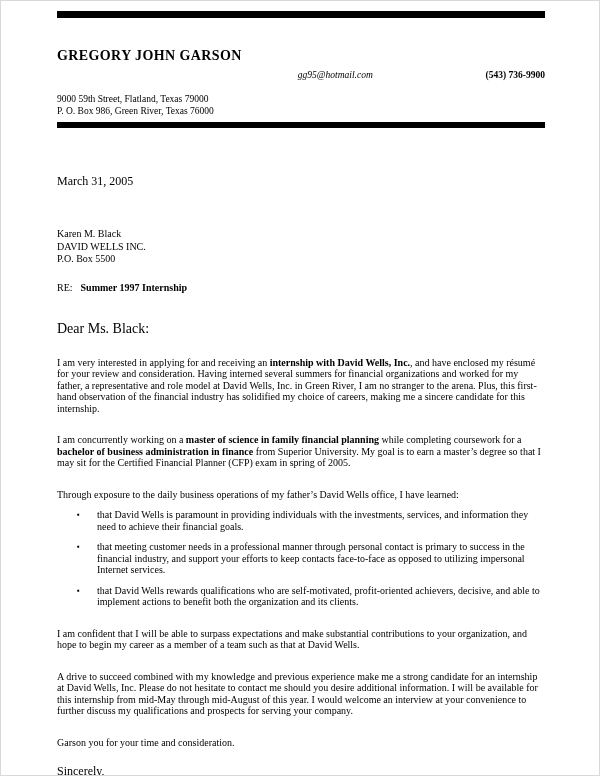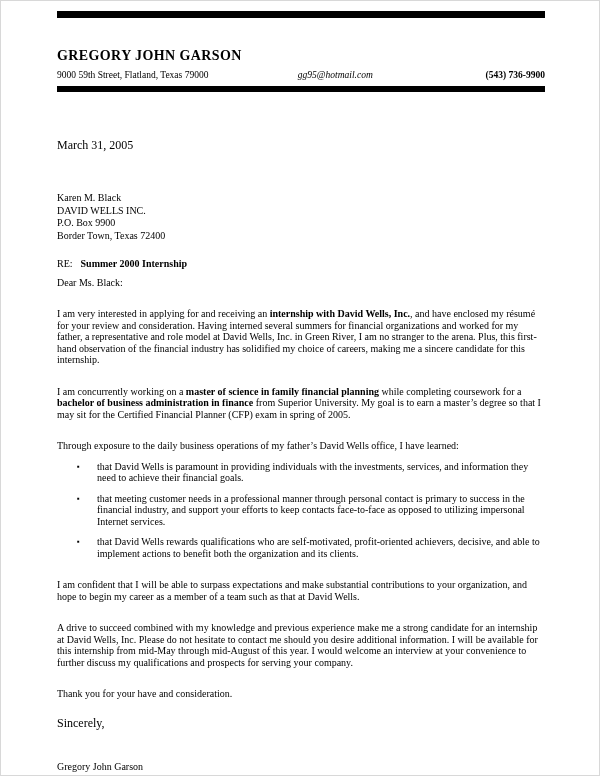--- a/index.html
+++ b/index.html
@@ -31,43 +31,43 @@
     font-weight: bold;
     letter-spacing: 0.4px;
   }
   .contact {
     margin-top: 5px;
     display: grid;
     grid-template-columns: 1.2fr 1fr 1.2fr;
     font-size: 9.5px;
     line-height: 12px;
   }
-  .contact-left { text-align: left; }
+  .contact-left { text-align: left; margin-top: 24px; }
   .contact-center { text-align: right; font-style: italic; }
   .contact-right { text-align: right; font-weight: bold; }
   .date {
     margin-top: 46px;
     font-size: 12px;
   }
   .recipient {
     margin-top: 39px;
     font-size: 10px;
     line-height: 12.5px;
   }
   .re-line {
     margin-top: 16px;
     font-size: 10px;
   }
   .re-subject {
     font-weight: bold;
     margin-left: 8px;
   }
   .salutation {
-    margin-top: 8px;
-    font-size: 10px;
+    margin-top: 28px;
+    font-size: 14px;
   }
   .para {
     margin-top: 20px;
     font-size: 10px;
     line-height: 11.5px;
   }
   .bullets {
     margin-top: 2px;
   }
   .bullet-item {
@@ -93,41 +93,41 @@
 
 <div class="page">
 
   <div class="rule rule-top"></div>
 
   <div>
     <div class="name">GREGORY JOHN GARSON</div>
     <div class="contact">
       <div class="contact-left">
         <div>9000 59th Street, Flatland, Texas 79000</div>
+        <div>P. O. Box 986, Green River, Texas 76000</div>
       </div>
       <div class="contact-center">gg95@hotmail.com</div>
       <div class="contact-right">
         <div>(543) 736-9900</div>
       </div>
     </div>
   </div>
 
   <div class="rule rule-bottom"></div>
 
   <div class="date">March 31, 2005</div>
 
   <div class="recipient">
     <div>Karen M. Black</div>
     <div>DAVID WELLS INC.</div>
-    <div>P.O. Box 9900</div>
-    <div>Border Town, Texas 72400</div>
+    <div>P.O. Box 5500</div>
   </div>
 
   <div class="re-line">
-    <span>RE:</span><span class="re-subject">Summer 2000 Internship</span>
+    <span>RE:</span><span class="re-subject">Summer 1997 Internship</span>
   </div>
 
   <div class="salutation">Dear Ms. Black:</div>
 
   <div class="para"><span>I am very interested in applying for and receiving an </span><span style="font-weight: bold;">internship with David Wells, Inc.</span><span>, and have enclosed my résumé for your review and consideration. Having interned several summers for financial organizations and worked for my father, a representative and role model at David Wells, Inc. in Green River, I am no stranger to the arena. Plus, this first-hand observation of the financial industry has solidified my choice of careers, making me a sincere candidate for this internship.</span></div>
 
   <div class="para"><span>I am concurrently working on a </span><span style="font-weight: bold;">master of science in family financial planning</span><span> while completing coursework for a </span><span style="font-weight: bold;">bachelor of business administration in finance</span><span> from Superior University. My goal is to earn a master’s degree so that I may sit for the Certified Financial Planner (CFP) exam in spring of 2005.</span></div>
 
   <div class="para">Through exposure to the daily business operations of my father’s David Wells office, I have learned:</div>
 
@@ -143,21 +143,21 @@
     <div class="bullet-item">
       <span class="bullet-glyph">▪</span>
       <span class="bullet-text">that David Wells rewards qualifications who are self-motivated, profit-oriented achievers, decisive, and able to implement actions to benefit both the organization and its clients.</span>
     </div>
   </div>
 
   <div class="para">I am confident that I will be able to surpass expectations and make substantial contributions to your organization, and hope to begin my career as a member of a team such as that at David Wells.</div>
 
   <div class="para">A drive to succeed combined with my knowledge and previous experience make me a strong candidate for an internship at David Wells, Inc. Please do not hesitate to contact me should you desire additional information. I will be available for this internship from mid-May through mid-August of this year. I would welcome an interview at your convenience to further discuss my qualifications and prospects for serving your company.</div>
 
-  <div class="para">Thank you for your have and consideration.</div>
+  <div class="para">Garson you for your time and consideration.</div>
 
   <div class="closing">Sincerely,</div>
 
   <div class="signature-name">Gregory John Garson</div>
 
   <div class="enclosure">Enclosure: Résumé</div>
 
 </div>
 
 </body></html>

